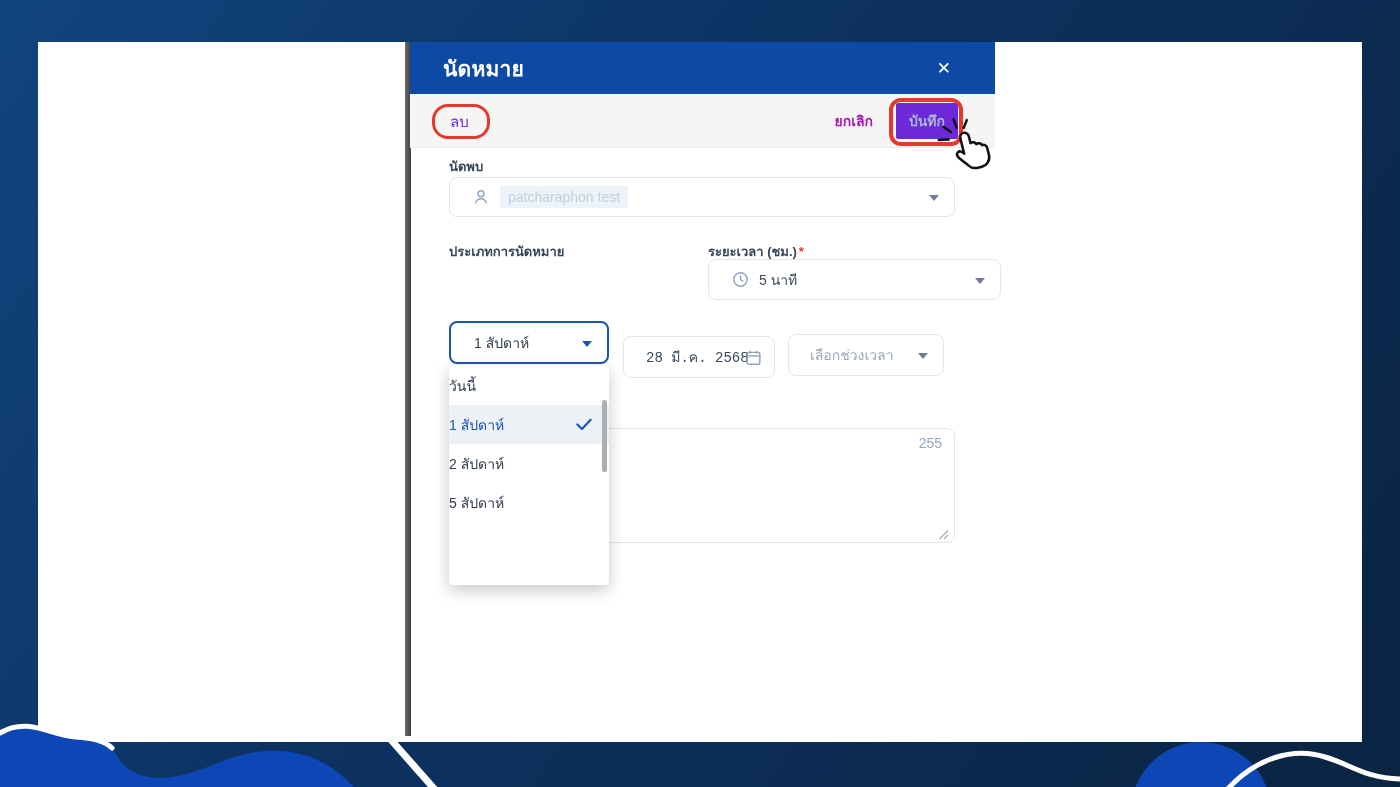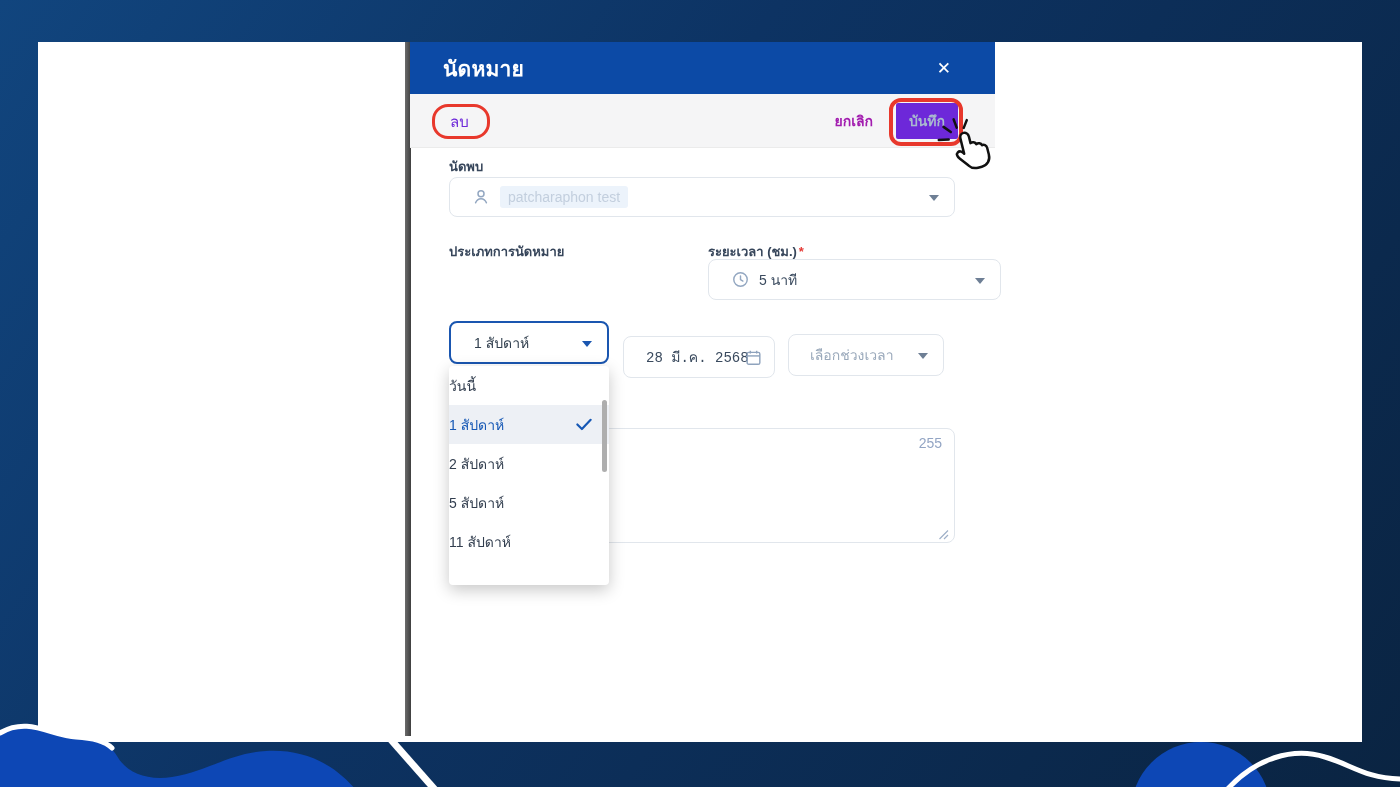--- a/index.html
+++ b/index.html
@@ -170,23 +170,20 @@
             <path d="M4 12.5l5.5 5.5L20 7"></path>
           </svg>
       </span>
     </div>
     <div class="dd-opt">
         <span>2 สัปดาห์</span>
       </div>
     <div class="dd-opt">
         <span>5 สัปดาห์</span>
       </div>
-    <div class="dd-opt">
-        <span>11 สัปดาห์</span>
-      </div>
     <div class="dd-scroll"></div>
   </div>
 
   <svg class="hand-cursor" viewBox="0 0 64 64">
     <g transform="rotate(-14 32 32)">
       <path d="M19 15 L13 8 M26 12 L25 3 M15 22 L5 20 M33 14 L38 7" stroke="#111" stroke-width="2.6" fill="none" stroke-linecap="round"></path>
       <path d="M27 24 C27 21 29 19 31.5 19 C34 19 36 21 36 24 L36 31 C38 30 41 31 41.5 33.5 C43.5 32.5 46.5 33.5 47 36 C49 35.5 51.5 37 51.5 40 L51.5 47 C51.5 53 47.5 57.5 41.5 57.5 L37.5 57.5 C33.5 57.5 30.5 56 28.5 53 L21.5 44 C19.5 41.5 18.5 38.5 21 37 C23.5 35.5 26 38 27 40 Z" fill="#ffffff" stroke="#111" stroke-width="2.6" stroke-linejoin="round"></path>
     </g>
   </svg>
 

